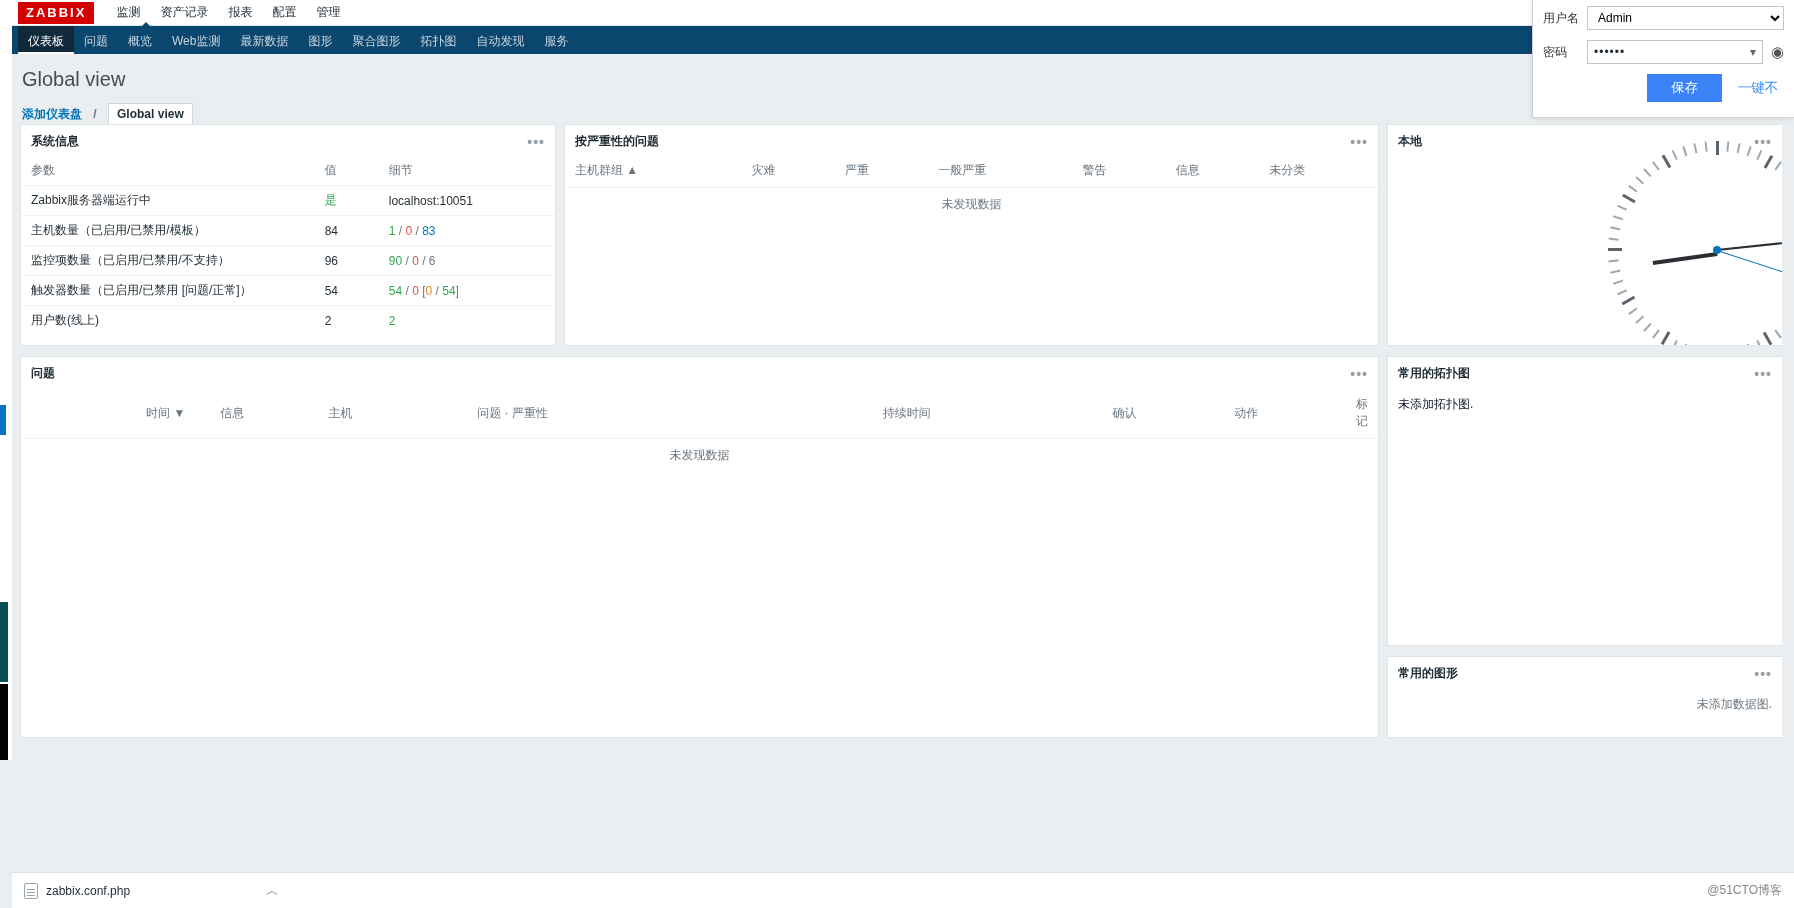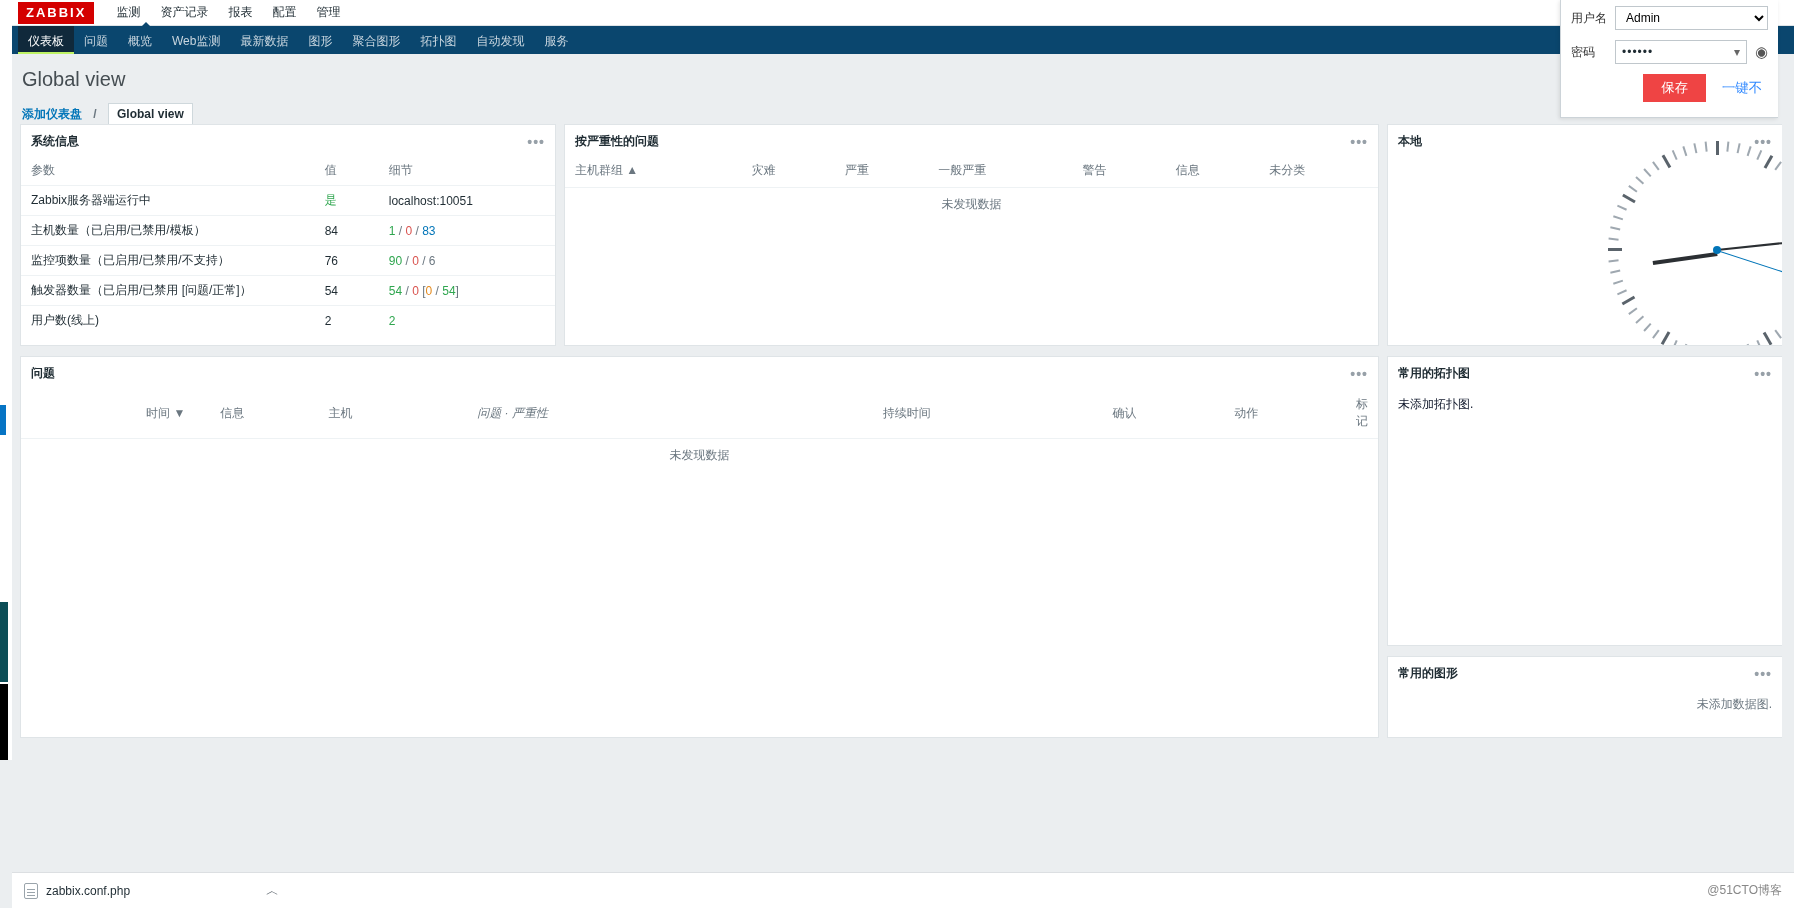--- a/index.html
+++ b/index.html
@@ -17,21 +17,21 @@
   
   .topnav { height: 26px; background: #fff; display: flex; align-items: center; padding-left: 6px; font-size: 12px; border-bottom: 1px solid #dfe4e7; }
   .logo { background: #d40000; color: #fff; font-weight: bold; letter-spacing: 2px; padding: 3px 8px 4px; font-size: 13px; margin-right: 12px; }
   .topnav a.tnav { color: #1f2c33; text-decoration: none; padding: 4px 10px; cursor: pointer; }
   .topnav a.tnav.active { color: #1f2c33; }
   .topnav .active-triangle { width: 0; height: 0; border-left: 5px solid transparent; border-right: 5px solid transparent; border-bottom: 5px solid #0a466e; position: absolute; left: 129px; top: 22px; }
 
   
   .subnav { height: 28px; background: #0a466e; display: flex; align-items: stretch; padding-left: 6px; font-size: 12px; }
   .subnav a.snav { color: #c9d6df; text-decoration: none; padding: 7px 10px; cursor: pointer; }
-  .subnav a.snav.active { background: #10293b; color: #fff; border-bottom: 2px solid #bef264; padding-bottom: 5px; }
+  .subnav a.snav.active { background: #10293b; color: #fff; border-bottom: 2px solid #ffffff; padding-bottom: 5px; }
 
   
   .page-head { padding: 14px 10px 12px; }
   .page-head h1 { font-size: 20px; font-weight: normal; color: #454d52; }
   .breadcrumbs { padding: 0 10px 10px; font-size: 12px; font-weight: bold; }
   .breadcrumbs a { color: #0275b8; text-decoration: none; cursor: pointer; }
   .breadcrumbs .crumb-active { display: inline-block; border: 1px solid #cfd8dc; background: #fff; padding: 3px 8px; margin-left: 4px; color: #1f2c33; }
   .breadcrumbs .sep { color: #6b7780; margin: 0 4px 0 8px; }
 
   
@@ -74,30 +74,30 @@
   .problems-big th.right { text-align: right; padding-right: 25px; }
   .problems-big .nodata { text-align: center; padding: 8px; color: #6b7780; }
 
   .maps { left: 1375px; top: 232px; width: 395px; height: 290px; border-right: none; }
   .maps .empty-right { text-align: left; padding: 8px 10px; color: #0f172a; }
 
   .graphs { left: 1375px; top: 532px; width: 395px; height: 82px; border-right: none; }
   .graphs .empty-right { text-align: right; padding: 8px 10px; color: #6b7780; }
 
   
-  .login-panel { position: absolute; right: 16px; top: 0; width: 218px; height: 118px; background: #fff; border-left: 1px solid #ccd3d8; border-bottom: 1px solid #ccd3d8; box-shadow: -1px 1px 4px rgba(0,0,0,0.1); padding: 6px 10px 10px; z-index: 50; }
+  .login-panel { position: absolute; right: 0; top: 0; width: 262px; height: 118px; background: #fff; border-left: 1px solid #ccd3d8; border-bottom: 1px solid #ccd3d8; box-shadow: -1px 1px 4px rgba(0,0,0,0.1); padding: 6px 10px 10px; z-index: 50; }
   .login-panel .row { display: flex; align-items: center; margin-bottom: 10px; }
   .login-panel .lbl { width: 44px; color: #333; }
   .login-panel select, .login-panel .pw { flex: 1; height: 24px; border: 1px solid #c0c7cc; background: #fff; padding: 0 6px; font-size: 12px; }
   .login-panel .pw { display: flex; align-items: center; justify-content: space-between; }
   .login-panel .pw .dots { letter-spacing: 1px; }
   .login-panel .pw .care { color: #666; }
   .login-panel .eye { margin-left: 8px; font-size: 15px; color: #555; cursor: pointer; }
   .login-panel .btns { display: flex; justify-content: flex-end; gap: 10px; }
-  .login-panel .btn-save { background: #ef4444; color: #fff; border: none; padding: 5px 18px; cursor: pointer; border-radius: 0; }
+  .login-panel .btn-save { background: #3b82f6; color: #fff; border: none; padding: 5px 24px; cursor: pointer; border-radius: 0; }
   .login-panel .btn-link { color: #2f88ff; background: none; border: none; cursor: pointer; padding: 5px 6px; }
 
   
   .dlbar { position: absolute; left: 12px; right: 0; bottom: 0; height: 36px; background: #fff; border-top: 1px solid #dcdfe2; display: flex; align-items: center; padding: 0 12px; justify-content: space-between; }
   .dlbar .file { display: flex; align-items: center; gap: 8px; }
   .dlbar .chev { font-size: 13px; color: #5a636b; cursor: pointer; }
   .dlbar .watermark { color: #888; font-size: 12px; }
   .file-ico { width: 14px; height: 16px; border: 1px solid #9aa4ab; border-radius: 2px; position: relative; }
   .file-ico::after { content: ""; position: absolute; left: 2px; right: 2px; top: 5px; height: 1px; background: #9aa4ab; box-shadow: 0 3px 0 #9aa4ab, 0 6px 0 #9aa4ab; }
 
@@ -168,21 +168,21 @@
               <td class="green">是</td>
               <td>localhost:10051</td>
             </tr>
             <tr>
               <td>主机数量（已启用/已禁用/模板）</td>
               <td>84</td>
               <td><span class="green">1</span><span class="grey"> / </span><span class="red">0</span><span class="grey"> / </span><span class="blue">83</span></td>
             </tr>
             <tr>
               <td>监控项数量（已启用/已禁用/不支持）</td>
-              <td>76</td>
+              <td>96</td>
               <td><span class="green">90</span><span class="grey"> / </span><span class="red">0</span><span class="grey"> / </span><span class="grey">6</span></td>
             </tr>
             <tr>
               <td>触发器数量（已启用/已禁用 [问题/正常]）</td>
               <td>54</td>
               <td><span class="green">54</span><span class="grey"> / </span><span class="red">0</span><span class="grey"> [</span><span class="orange">0</span><span class="grey"> / </span><span class="green">54</span><span class="grey">]</span></td>
             </tr>
             <tr>
               <td>用户数(线上)</td>
               <td>2</td>
@@ -273,21 +273,21 @@
       <div class="whead">
         <span>问题</span>
         <span class="wmenu">•••</span>
       </div>
       <table>
         <thead>
             <tr id="problems-head">
               <th class="right" style="width: 14%;">时间 ▼</th>
               <th style="width: 8%;">信息</th>
               <th style="width: 11%;">主机</th>
-              <th style="width: 30%; font-style: italic;">问题 · 严重性</th>
+              <th style="width: 30%;">问题 · 严重性</th>
               <th style="width: 17%;">持续时间</th>
               <th style="width: 9%;">确认</th>
               <th style="width: 9%;">动作</th>
               <th style="width: 8%;">标记</th>
             </tr>
           </thead>
         <tbody>
             <tr>
               <td colspan="8" class="nodata">未发现数据</td>
             </tr>

